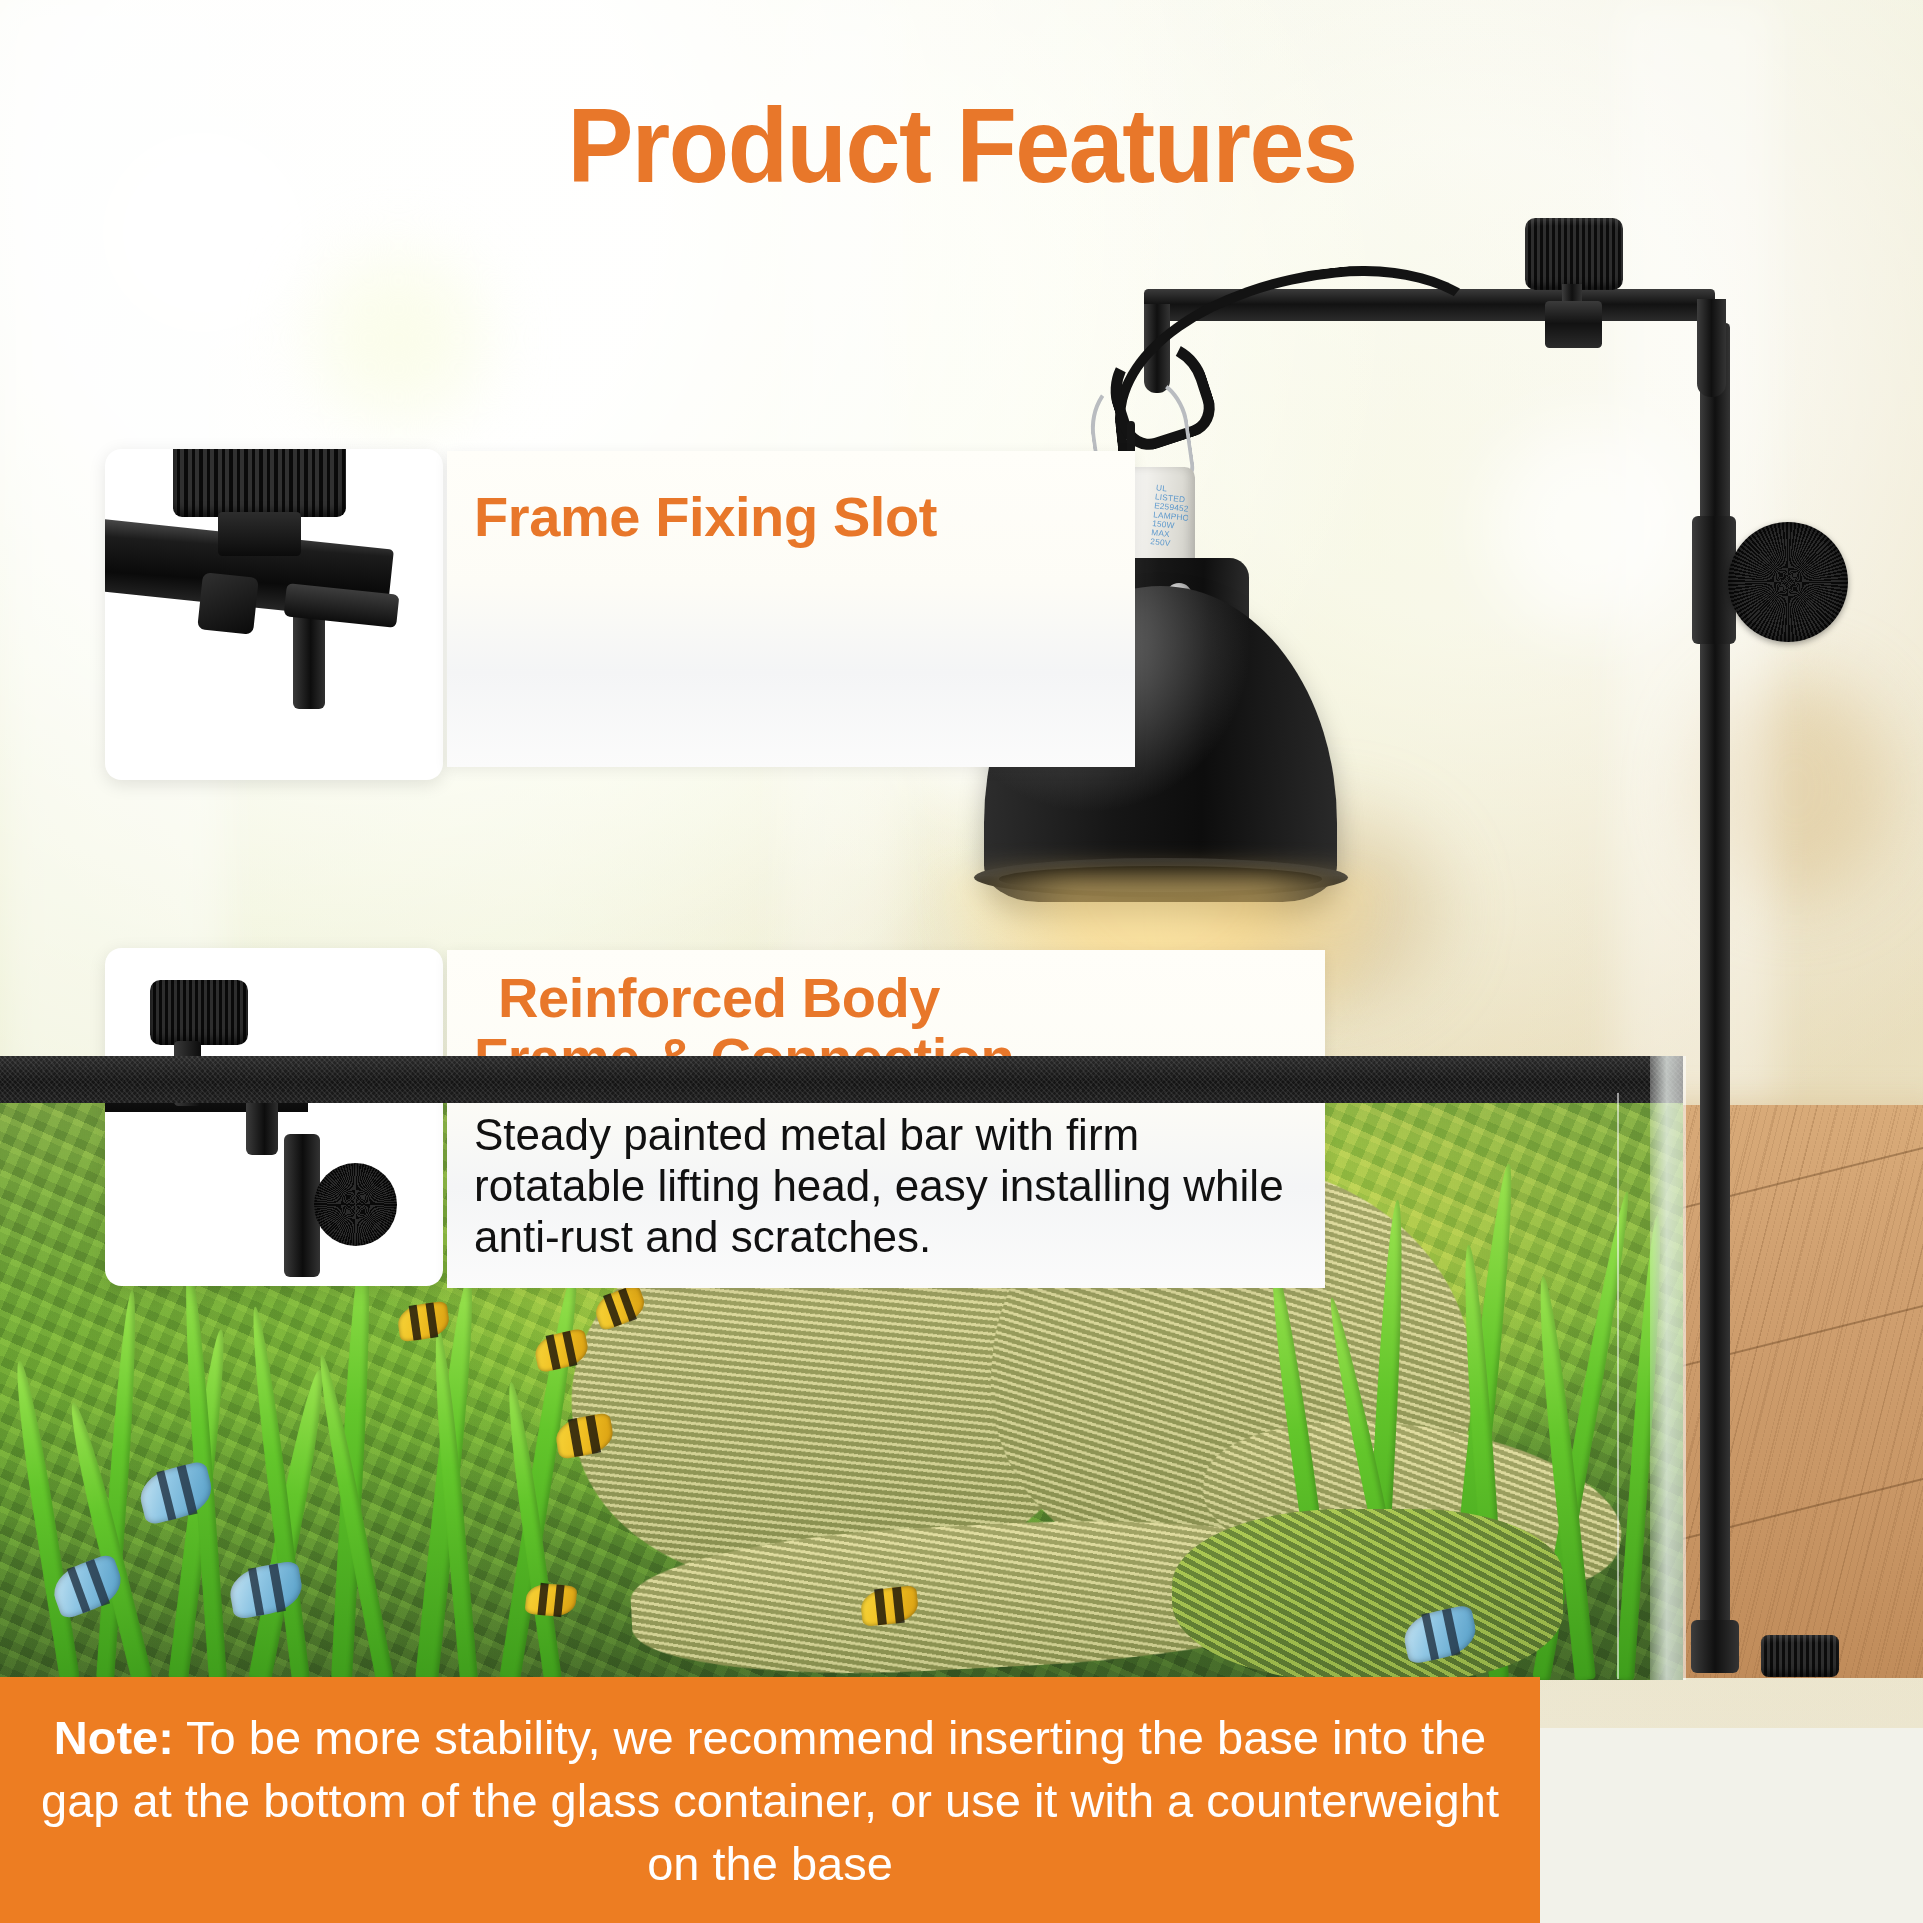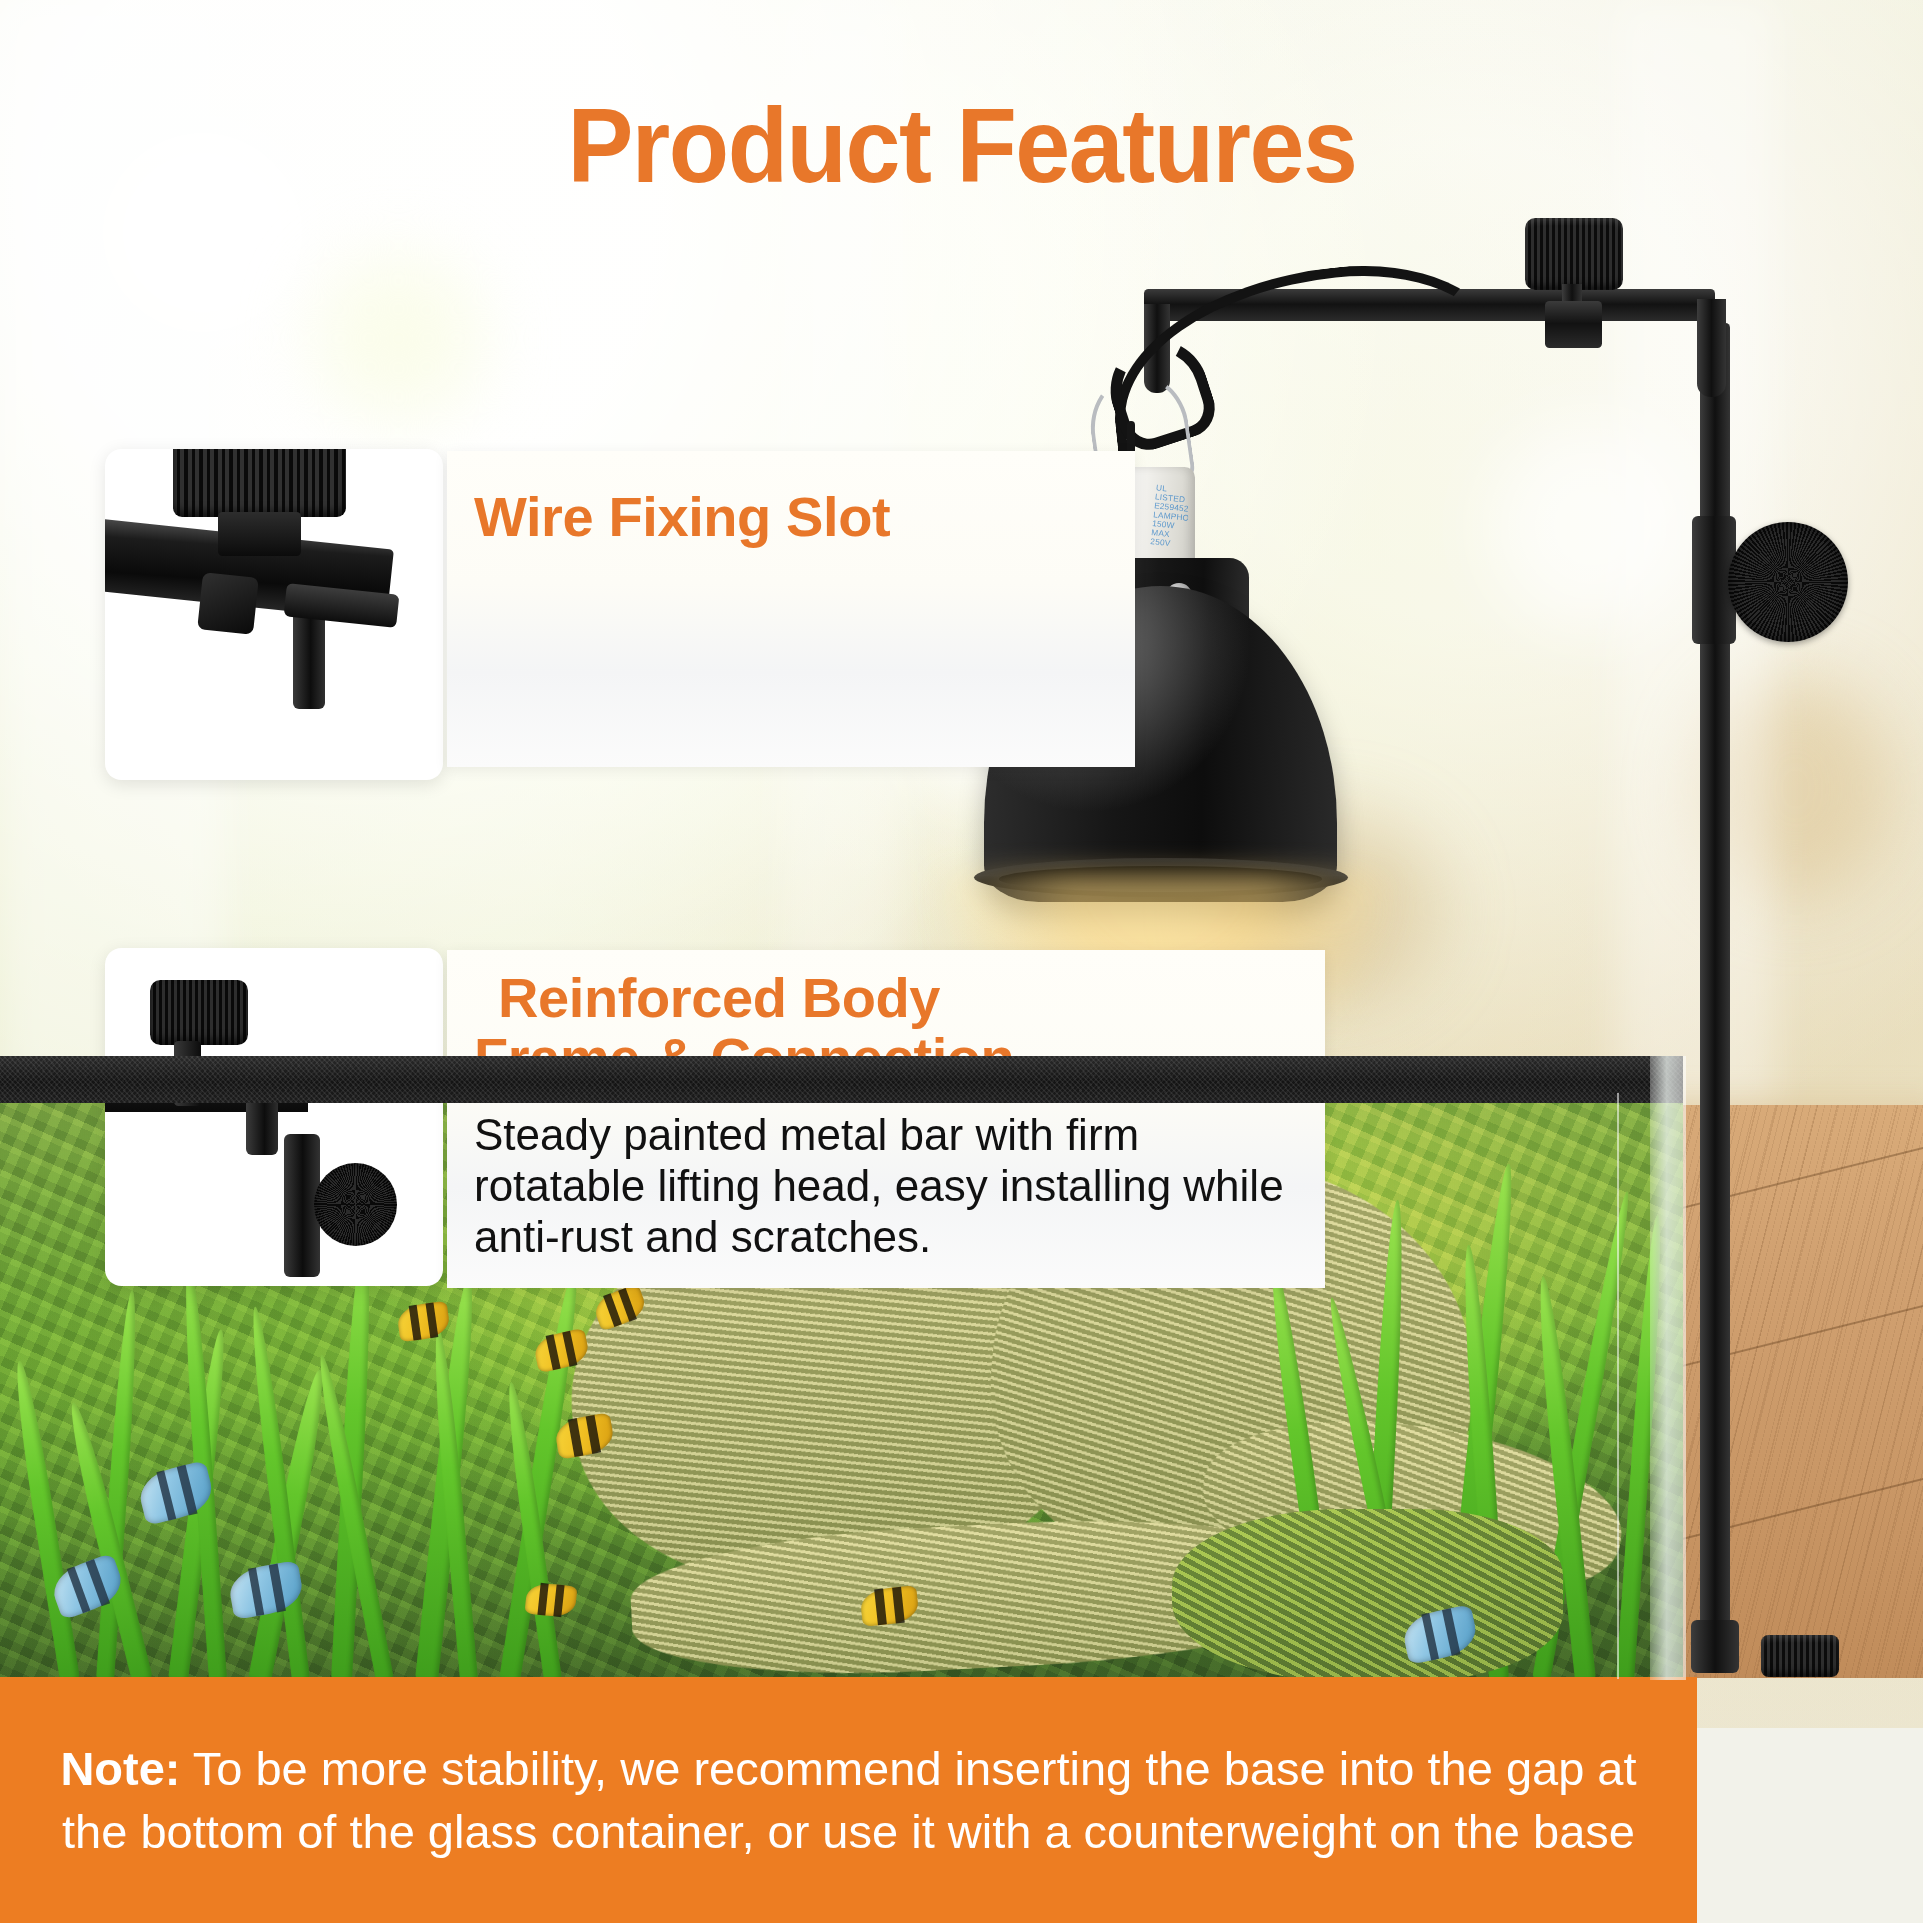--- a/index.html
+++ b/index.html
@@ -241,21 +241,21 @@
   .poster-title {
     position:absolute; left:0; top:89px; width:1924px; text-align:center;
     font-size:105px; line-height:113px; font-weight:bold;
     color:#E8772A; letter-spacing:-1.5px;
     transform:scaleX(.94);
     text-shadow:0 1.5px 0 rgba(255,255,255,.35);
   }
 
   
   .note-bar {
-    position:absolute; left:0; top:1677px; width:1697px; height:246px;
+    position:absolute; left:0; top:1677px; width:1540px; height:246px;
     background:#ED7D22;
     display:flex; align-items:center; justify-content:center;
   }
   .note-text {
     color:#fff; font-size:47px; line-height:63px; text-align:center;
     padding:0 36px; max-width:1849px;
   }
   .note-label { font-weight:bold; }
 </style>
 </head>
@@ -389,21 +389,21 @@
                 background:linear-gradient(180deg,#2d2d2d,#0b0b0b);"></div>
     <div style="position:absolute;left:95px;top:126px;width:56px;height:57px;border-radius:7.5px;
                 background:linear-gradient(150deg,#303030,#0a0a0a);transform:rotate(6deg);"></div>
     <div style="position:absolute;left:188px;top:147px;width:32px;height:113px;border-radius:6px;
                 background:linear-gradient(90deg,#3a3a3a,#0d0d0d 55%,#303030);"></div>
     <div style="position:absolute;left:180px;top:140px;width:113px;height:33px;border-radius:6px;
                 background:linear-gradient(180deg,#3d3d3d,#0d0d0d);transform:rotate(6deg);"></div>
   </div>
 
   <div class="text-card" style="left:447px; top:451px; width:688px; height:316px;">
-    <div class="feature-title" style="position:absolute;left:27px;top:36px;font-size:56px;line-height:60px;">Wire Fixing Slot</div>
+    <div class="feature-title" style="position:absolute;left:27px;top:36px;font-size:56px;line-height:60px;">Frame Fixing Slot</div>
   </div>
 
   <div class="thumb-card" style="left:105px; top:948px; width:338px; height:338px;">
     <div style="position:absolute;left:-45px;top:119px;width:248px;height:45px;
                 background:linear-gradient(180deg,#585858 0%,#1a1a1a 34%,#0a0a0a 100%);"></div>
     <div style="position:absolute;left:45px;top:32px;width:98px;height:65px;border-radius:10.5px;
                 background:repeating-linear-gradient(90deg,#2e2e2e 0 3px,#090909 3px 6px),
                            radial-gradient(circle at 40% 30%,#6a6a6a,#0b0b0b 70%);
                 box-shadow:inset 0 -6px 9px rgba(0,0,0,.6);"></div>
     <div style="position:absolute;left:69px;top:93px;width:27px;height:65px;border-radius:4.5px;

